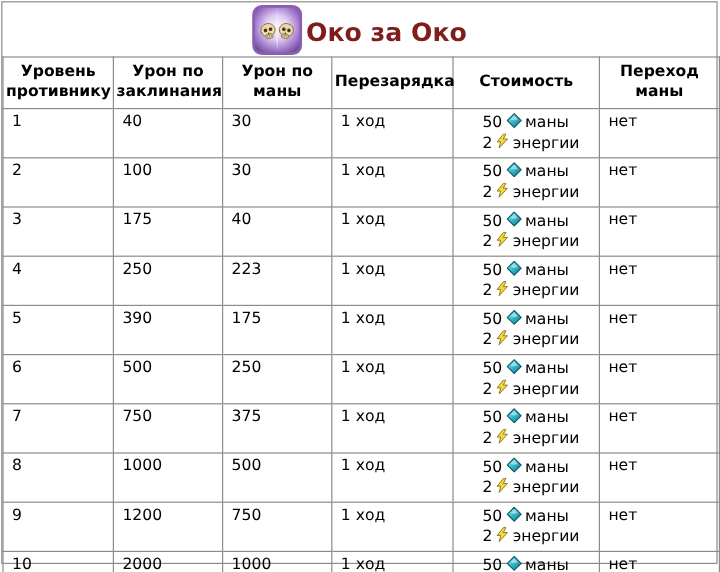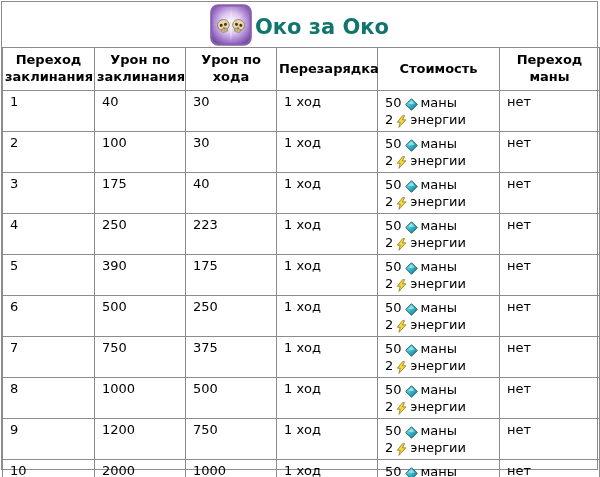--- a/index.html
+++ b/index.html
@@ -15,42 +15,42 @@
     border:1px solid #8c8c8c;
     background:#fff;
   }
   .titlebar {
     height:45px;
     display:flex; align-items:center; justify-content:center;
     gap:3px;
   }
   .spell-icon { width:42px; height:42px; flex:0 0 auto; }
   .title-text {
-    font-size:21px; font-weight:bold; color:#0f766e;
+    font-size:21px; font-weight:bold; color:#7f1d1d;
     padding-top:4px;
   }
   table {
     width:100%; height:422px;
     border-collapse:collapse; table-layout:fixed;
   }
   th, td { border:1px solid #8c8c8c; }
   th {
     height:43px;
     font-size:13px; font-weight:bold;
     text-align:center; vertical-align:middle;
     padding:1px 2px; line-height:1.3;
   }
   td {
     font-size:13px;
     text-align:left; vertical-align:top;
     padding:3px 3px 3px 7px; line-height:1.3;
   }
   .cost-line {
-    display:flex; align-items:flex-end; gap:3px;
-    line-height:17px; white-space:nowrap;
+    display:flex; align-items:flex-start; gap:3px;
+    line-height:17px; white-space:nowrap;margin-left:17px;
   }
   .gem-svg  { width:13px; height:13px; flex:0 0 auto; }
   .bolt-svg { width:11px; height:13px; flex:0 0 auto; }
   .defs-holder { position:absolute; width:0; height:0; overflow:hidden; }
 </style>
 </head>
 <body>
 
 <svg class="defs-holder" aria-hidden="true">
   <defs>
@@ -106,23 +106,23 @@
     <colgroup>
       <col style="width:92px">
         <col style="width:91px">
         <col style="width:91px">
       <col style="width:101px">
         <col style="width:122px">
         <col style="width:100px">
     </colgroup>
     <thead>
       <tr>
-        <th>Переход заклинания</th>
+        <th>Уровень противнику</th>
         <th>Урон по заклинания</th>
-        <th>Урон по хода</th>
+        <th>Урон по маны</th>
         <th>Перезарядка</th>
         <th>Стоимость</th>
         <th>Переход маны</th>
       </tr>
     </thead>
     <tbody>
       <tr>
         <td>1</td>
         <td>40</td>
         <td>30</td>

